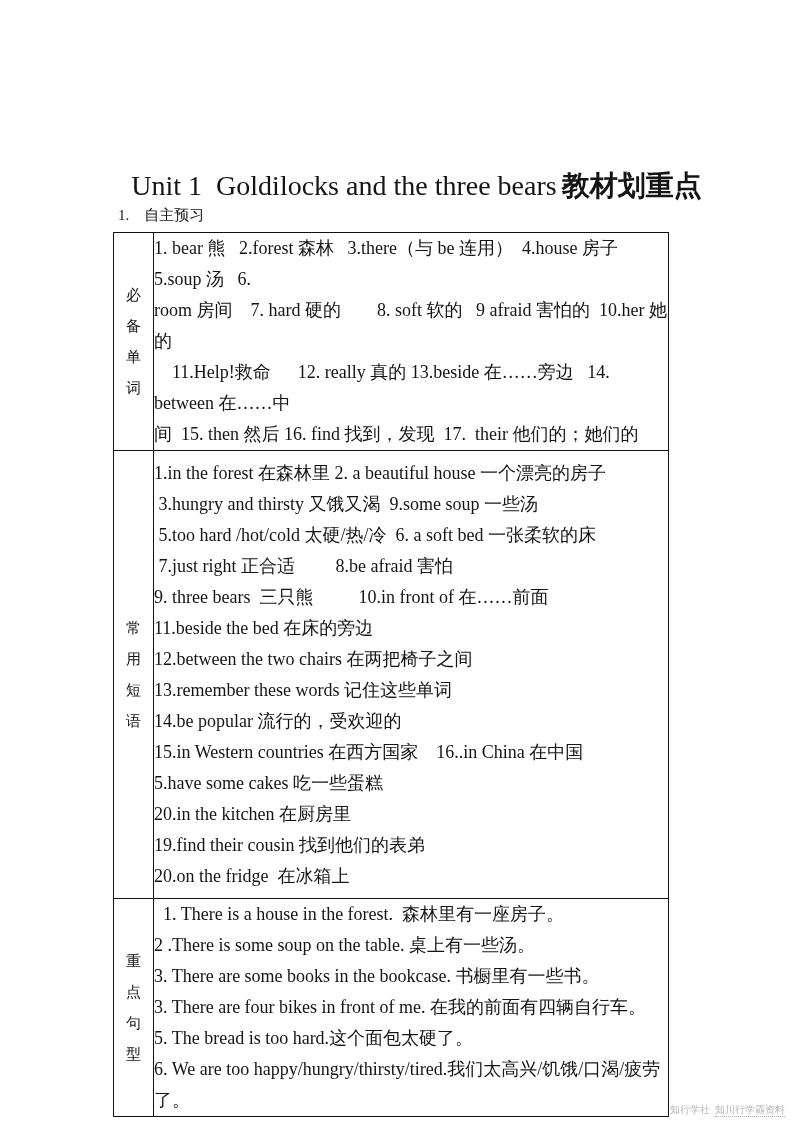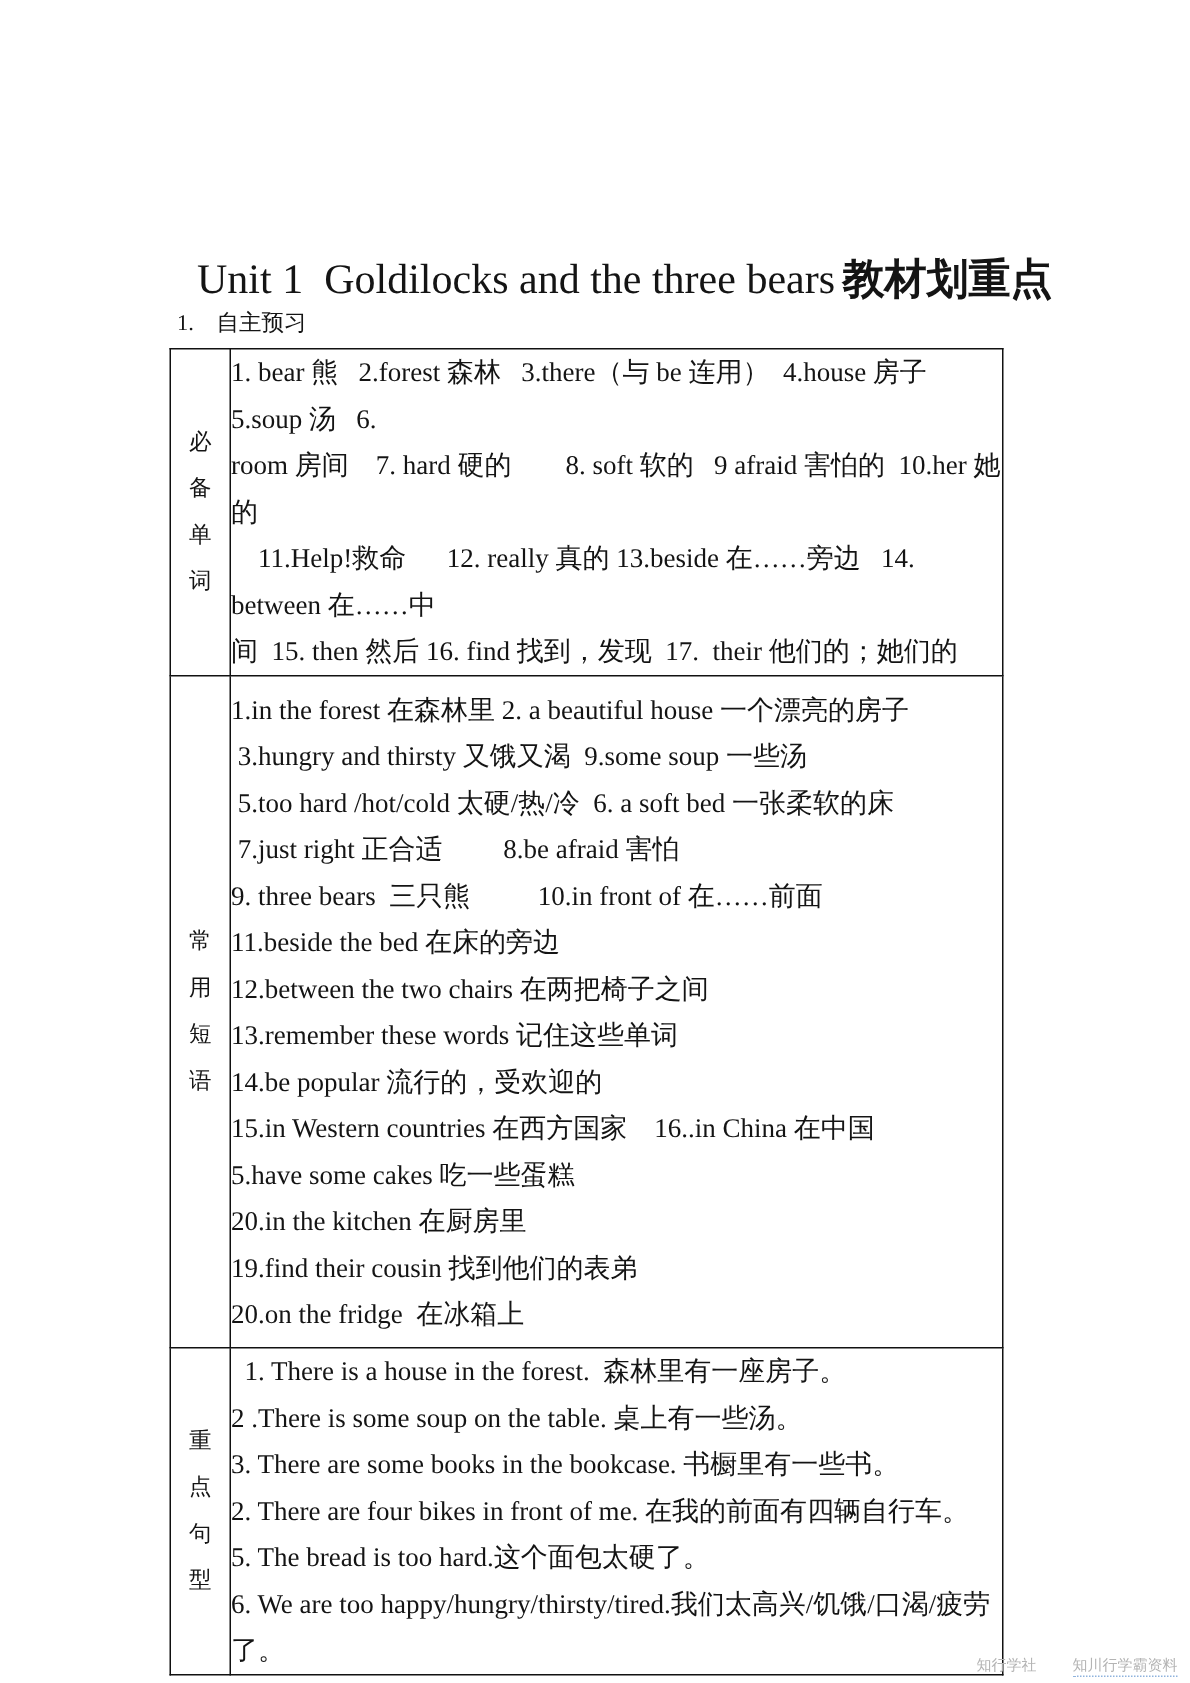--- a/index.html
+++ b/index.html
@@ -91,21 +91,21 @@
   .watermark {
     position: absolute;
     top: 1103px;
     right: 8px;
     font-size: 10px;
     color: #b4b4b4;
     font-family: "Liberation Sans", "DejaVu Sans", sans-serif;
     white-space: pre;
   }
   .wm-right {
-    margin-left: 24px;
+    margin-left: 5px;
     border-bottom: 1px dotted #8fb3dd;
     padding-bottom: 1px;
   }
 </style>
 </head>
 <body>
 
 <div class="page">
 
 
@@ -148,21 +148,21 @@
       </td>
     </tr>
     <tr class="row-patterns">
       <td class="label-cell">
         <div class="vlabel">重点句型</div>
       </td>
       <td class="content-cell">
         <div class="line">  1. There is a house in the forest.  森林里有一座房子。</div>
         <div class="line">2 .There is some soup on the table. 桌上有一些汤。</div>
         <div class="line">3. There are some books in the bookcase. 书橱里有一些书。</div>
-        <div class="line">2. There are four bikes in front of me. 在我的前面有四辆自行车。</div>
+        <div class="line">3. There are four bikes in front of me. 在我的前面有四辆自行车。</div>
         <div class="line">5. The bread is too hard.这个面包太硬了。</div>
         <div class="line">6. We are too happy/hungry/thirsty/tired.我们太高兴/饥饿/口渴/疲劳了。</div>
       </td>
     </tr>
   </tbody>
     </table>
 
 
   <div class="watermark"><span>知行学社</span><span class="wm-right">知川行学霸资料</span></div>
 

